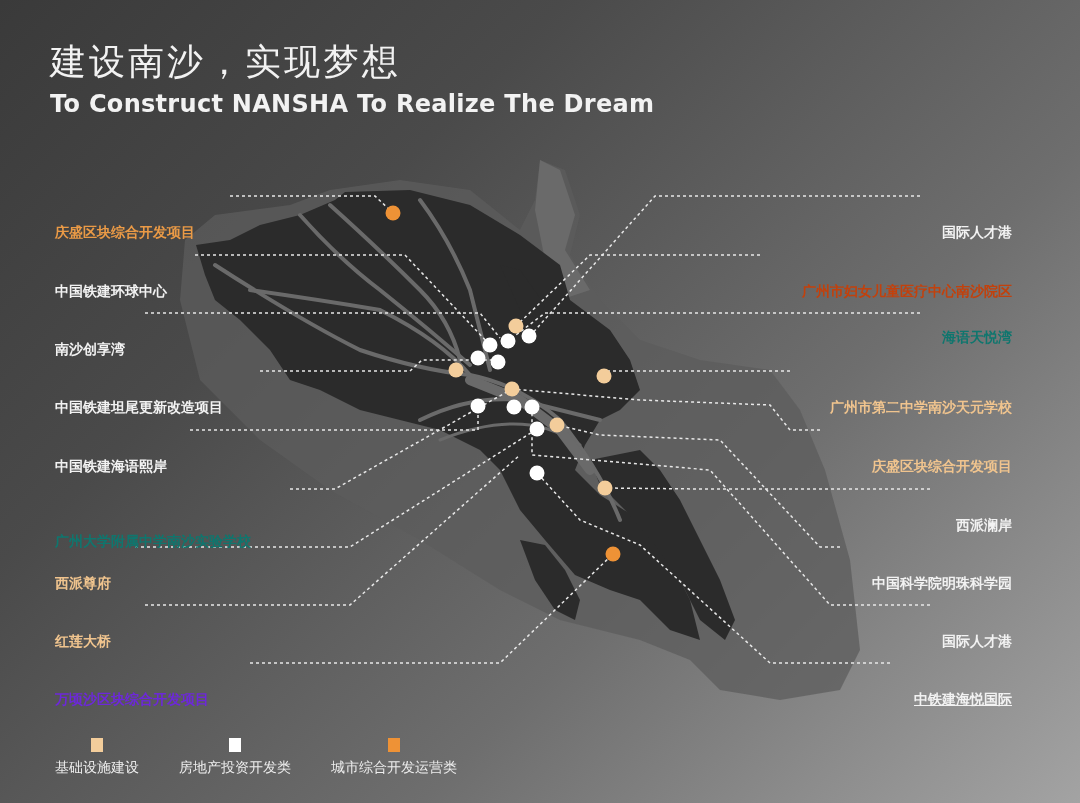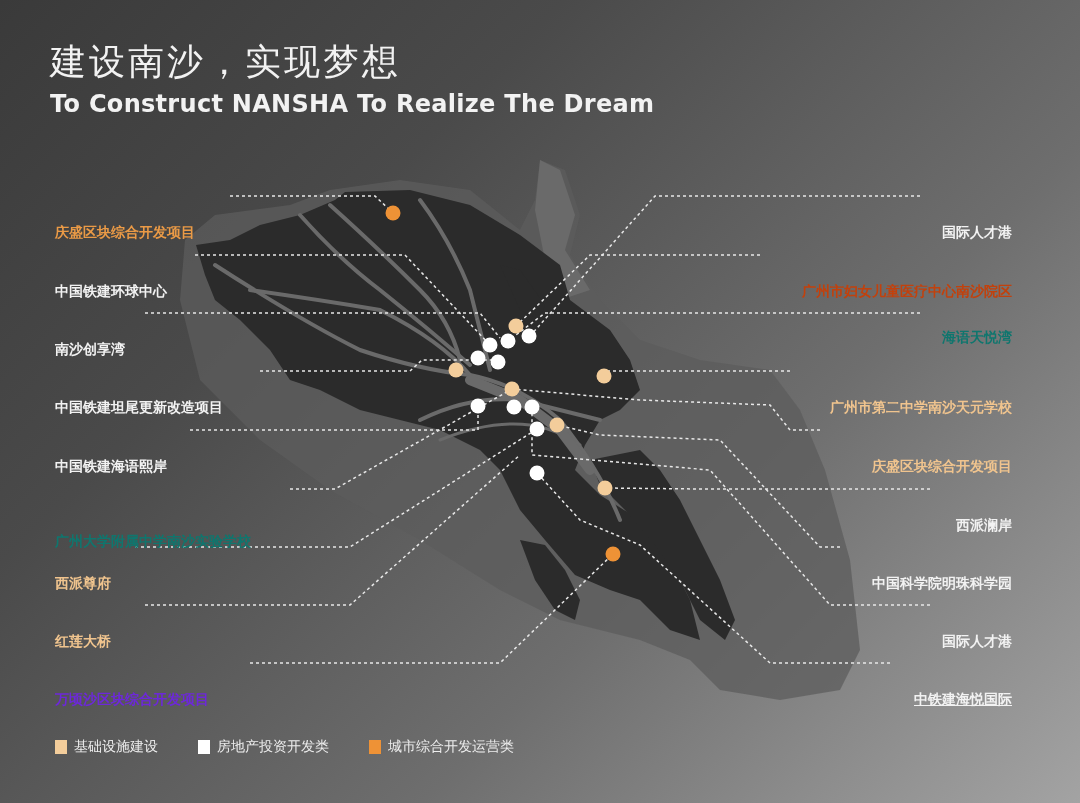--- a/index.html
+++ b/index.html
@@ -18,21 +18,21 @@
   }
   svg.map { position: absolute; left: 0; top: 0; }
   .label {
     position: absolute; font-size: 14px; font-weight: bold; white-space: nowrap;
     line-height: 18px;
     margin-top: 36px;
   }
   .label.left { left: 55px; }
   .label.right { right: 68px; text-align: right; }
   .legend { position: absolute; left: 55px; top: 738px; display: flex; gap: 40px; }
-  .legend-item { display: flex; align-items: center; gap: 7px; font-size: 14px; color: #eeeeee; }
+  .legend-item { display: flex; align-items: center; gap: 7px; font-size: 14px; color: #eeeeee; flex-direction: column; }
   .swatch { width: 12px; height: 14px; display: inline-block; }
 </style>
 </head>
 <body>
 
 <div class="title-zh">建设南沙，实现梦想</div>
 <div class="title-en">To Construct NANSHA To Realize The Dream</div>
 
 <svg class="map" width="1080" height="803" viewBox="0 0 1080 803">
 

